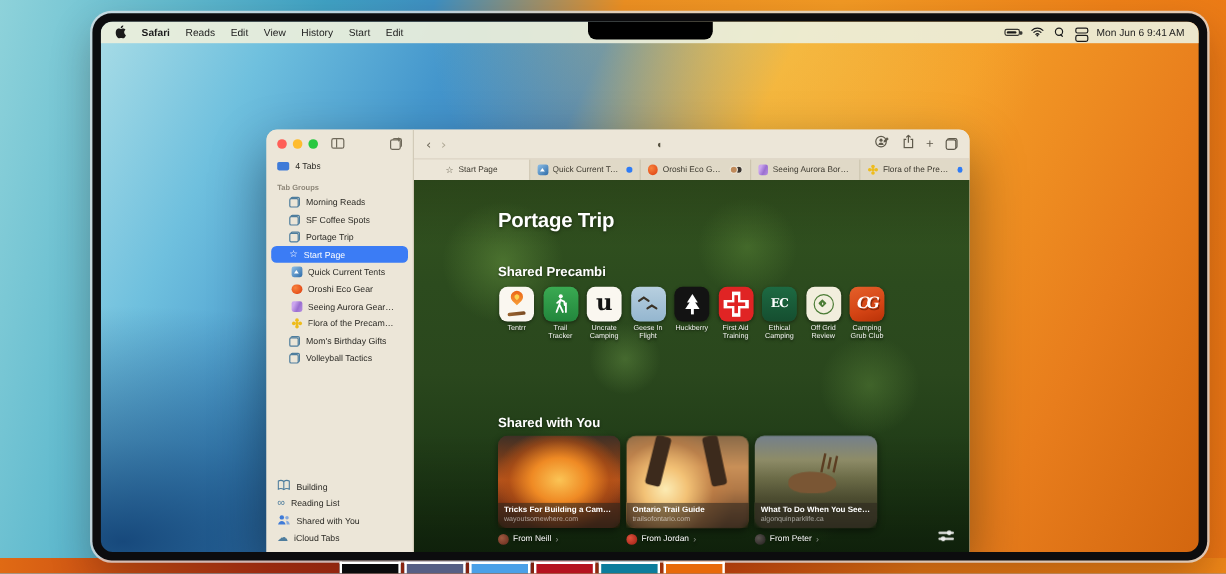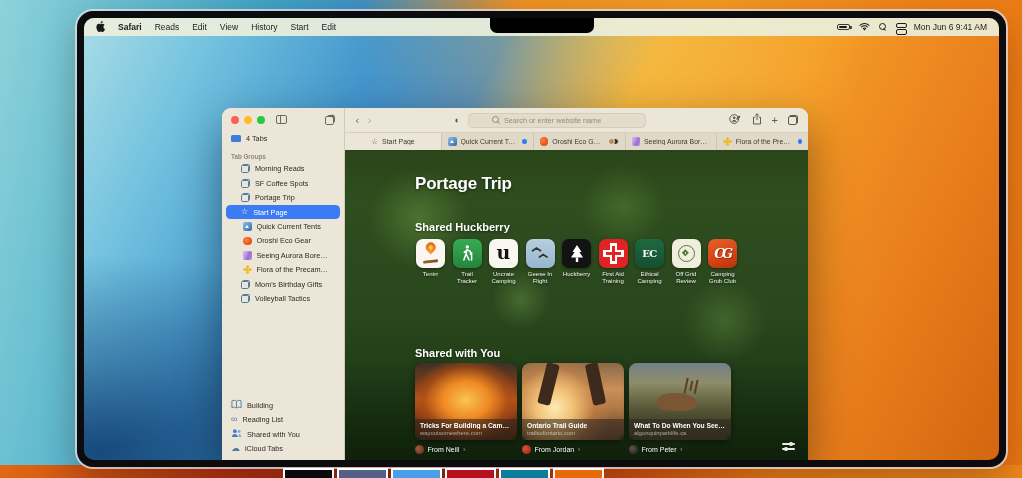--- a/index.html
+++ b/index.html
@@ -283,21 +283,21 @@
         <div class="sb-row indent" style="padding-left:21px;">
           <span class="fv fv-qct"></span>
           <span class="sb-label">Quick Current Tents</span>
         </div>
         <div class="sb-row indent" style="padding-left:21px;">
           <span class="fv fv-oro"></span>
           <span class="sb-label">Oroshi Eco Gear</span>
         </div>
         <div class="sb-row indent" style="padding-left:21px;">
           <span class="fv fv-aur"></span>
-          <span class="sb-label">Seeing Aurora Bore…</span>
+          <span class="sb-label">Seeing Aurora Gear…</span>
         </div>
         <div class="sb-row indent" style="padding-left:21px;">
           <span class="fv fv-flo"></span>
           <span class="sb-label">Flora of the Precam…</span>
         </div>
 
         <div class="sb-row indent">
           <span class="ico-groupsq"></span>
           <span class="sb-label">Mom's Birthday Gifts</span>
         </div>
@@ -339,24 +339,20 @@
           </div>
         </div>
       </div>
 
       <div class="main">
         <div class="toolbar">
           <span class="nav-ch">‹</span>
           <span class="nav-ch fwd">›</span>
           <span class="tb-gap"></span>
           <span class="shield">◐</span>
-          <div class="search-field">
-            <span class="mag"></span>
-            <input type="text" placeholder="Search or enter website name" style="">
-          </div>
           <span class="tb-gap"></span>
           <span class="tb-icons">
             <span>
               <svg width="13" height="12" viewBox="0 0 13 12">
                   <circle cx="5.2" cy="6" r="4.4" fill="none" stroke="#5f5a4c" stroke-width="1"></circle>
                   <circle cx="5.2" cy="4.8" r="1.3" fill="#5f5a4c"></circle>
                   <path d="M3 8.8c.3-1.3 1.2-2 2.2-2s1.9.7 2.2 2z" fill="#5f5a4c"></path>
                   <path d="M10.2 2.4l1.4 1.4-2.6 2.6-1.7.3.3-1.7z" fill="#5f5a4c"></path>
                 </svg>
             </span>
@@ -397,21 +393,21 @@
           </div>
           <div class="tab tab-rest" style="border-right:none;">
             <span class="fv fv-flo"></span>
             <span class="t-label">Flora of the Precambi…</span>
             <span class="bdot"></span>
           </div>
         </div>
 
         <div class="content">
           <div class="page-title">Portage Trip</div>
-          <div class="sec-head sec-favs">Shared Huckberry</div>
+          <div class="sec-head sec-favs">Shared Precambi</div>
 
           <div class="favs">
             <div class="fav">
               <span class="fav-ico fi-tentrr">
                   <i class="flame"></i>
                   <i class="logs"></i>
                 </span>
               <span class="fav-label">Tentrr</span>
             </div>
             <div class="fav">

